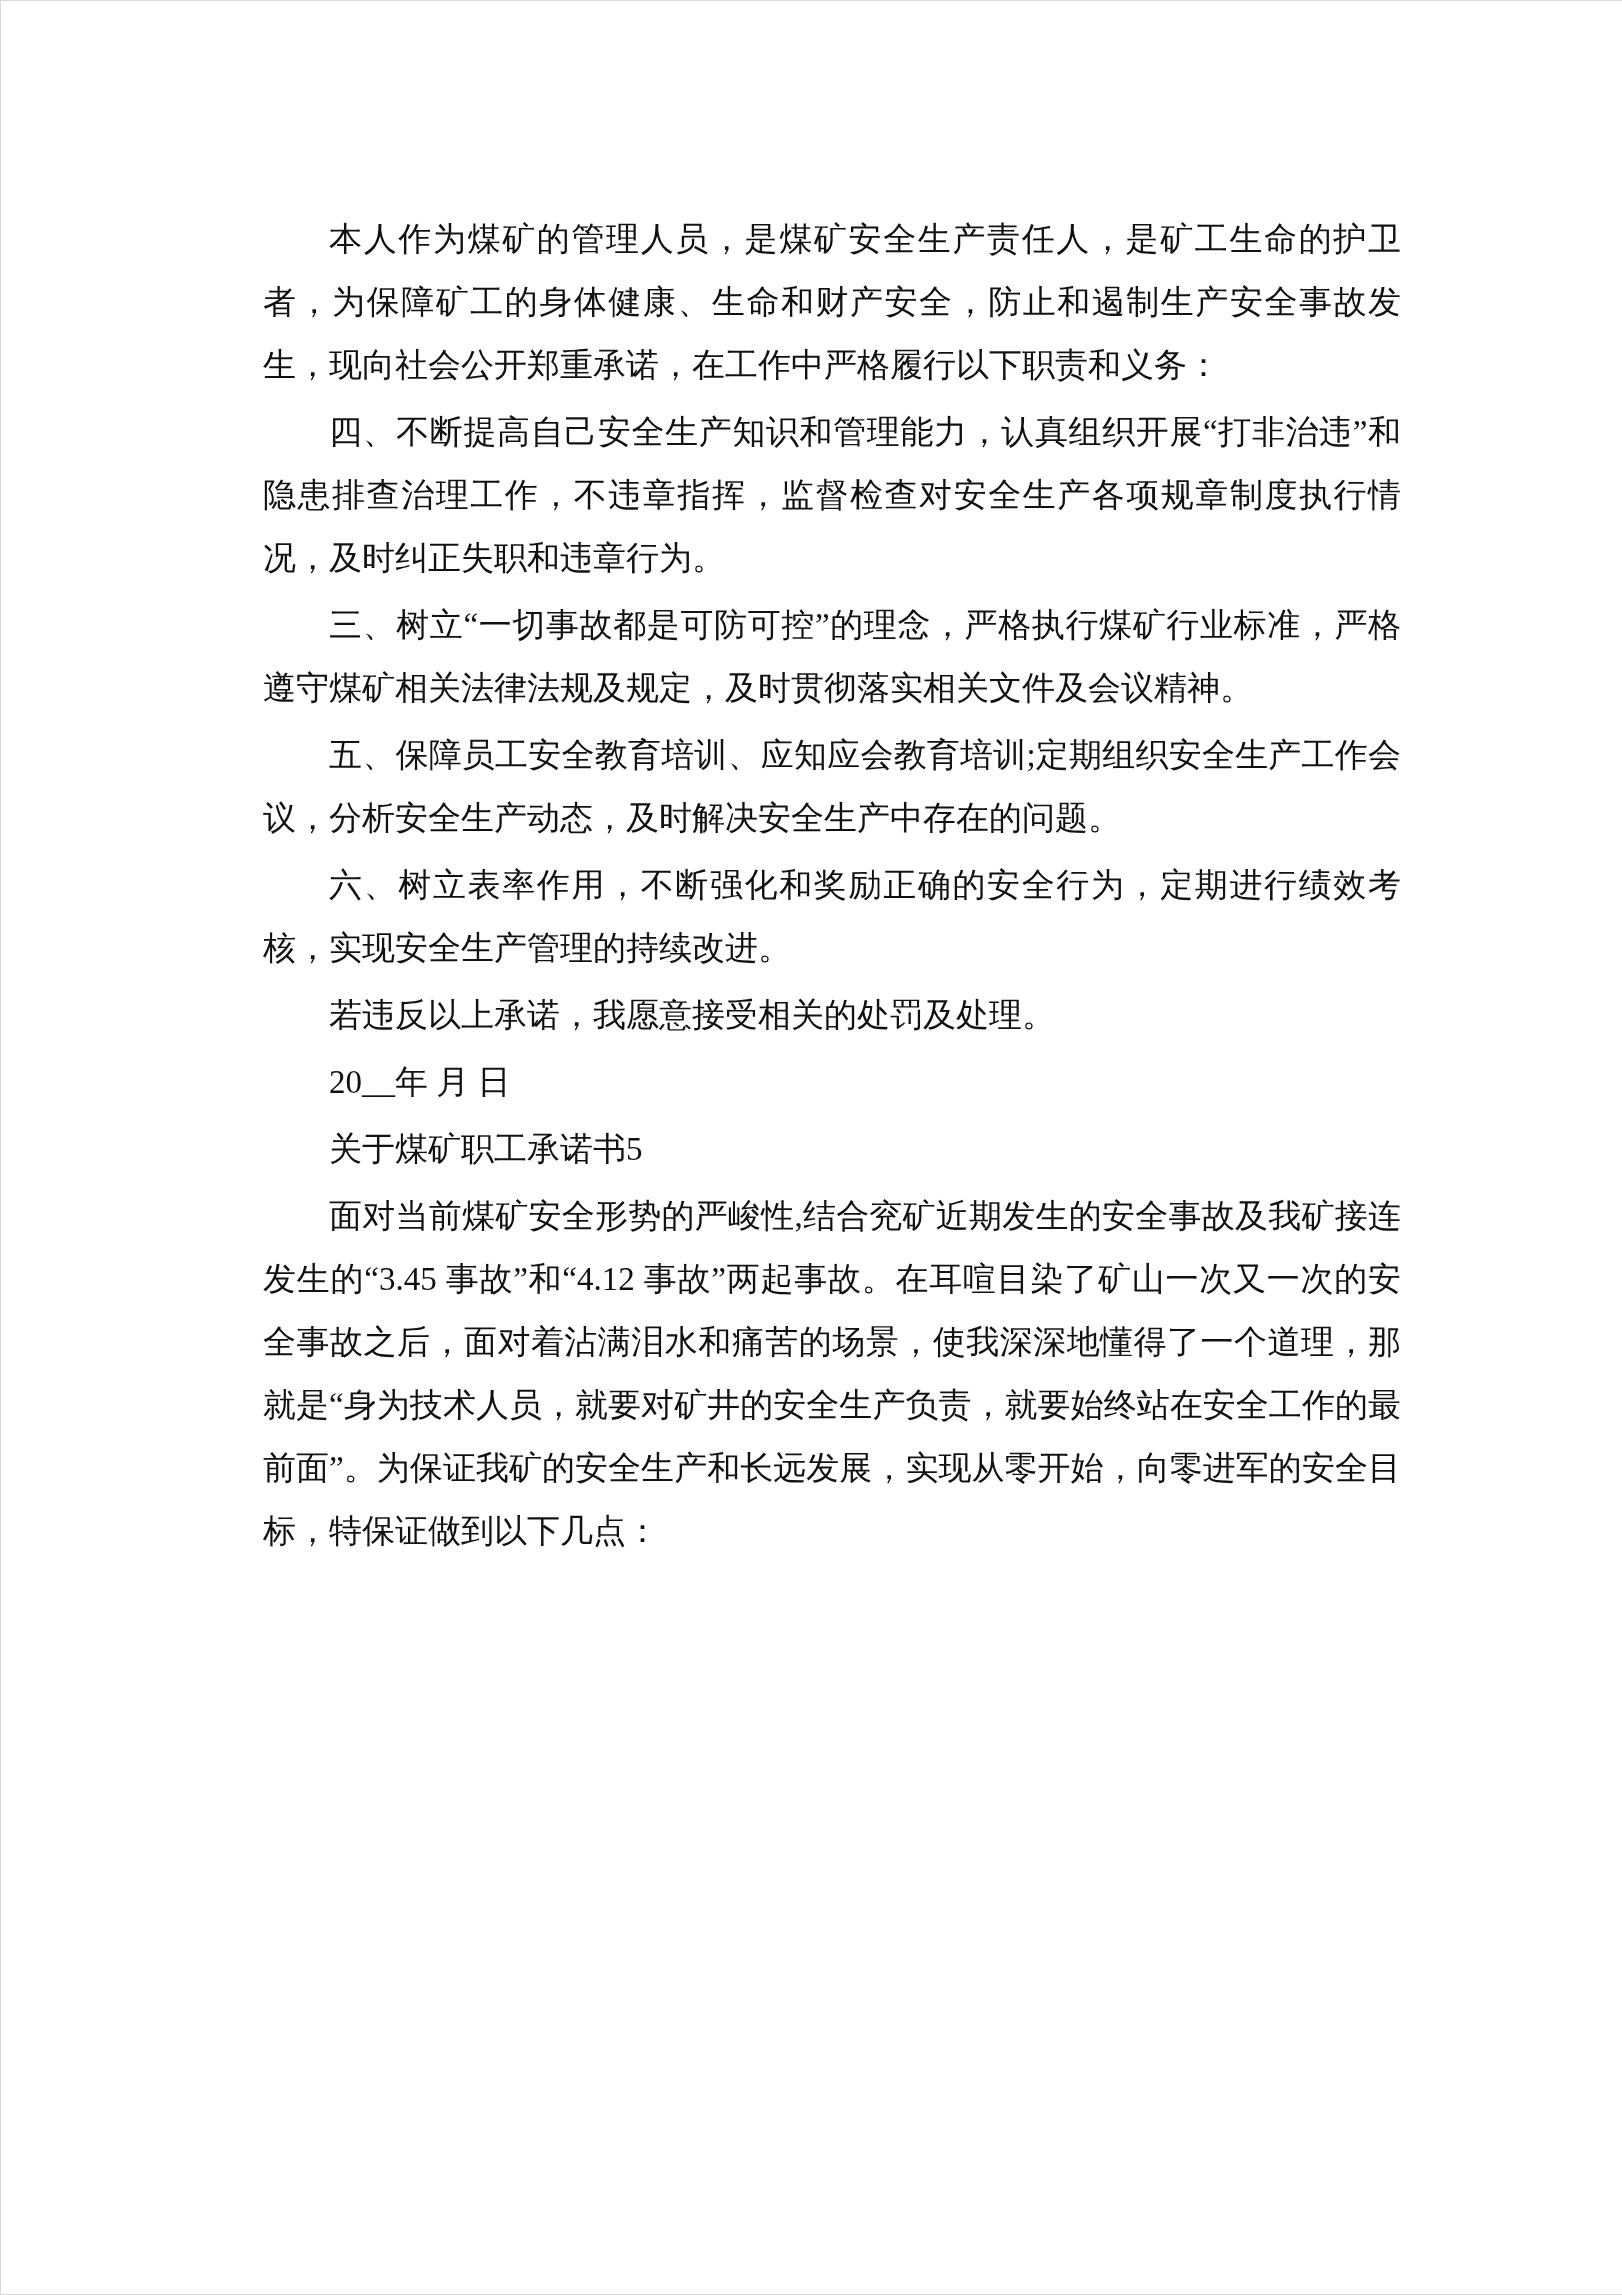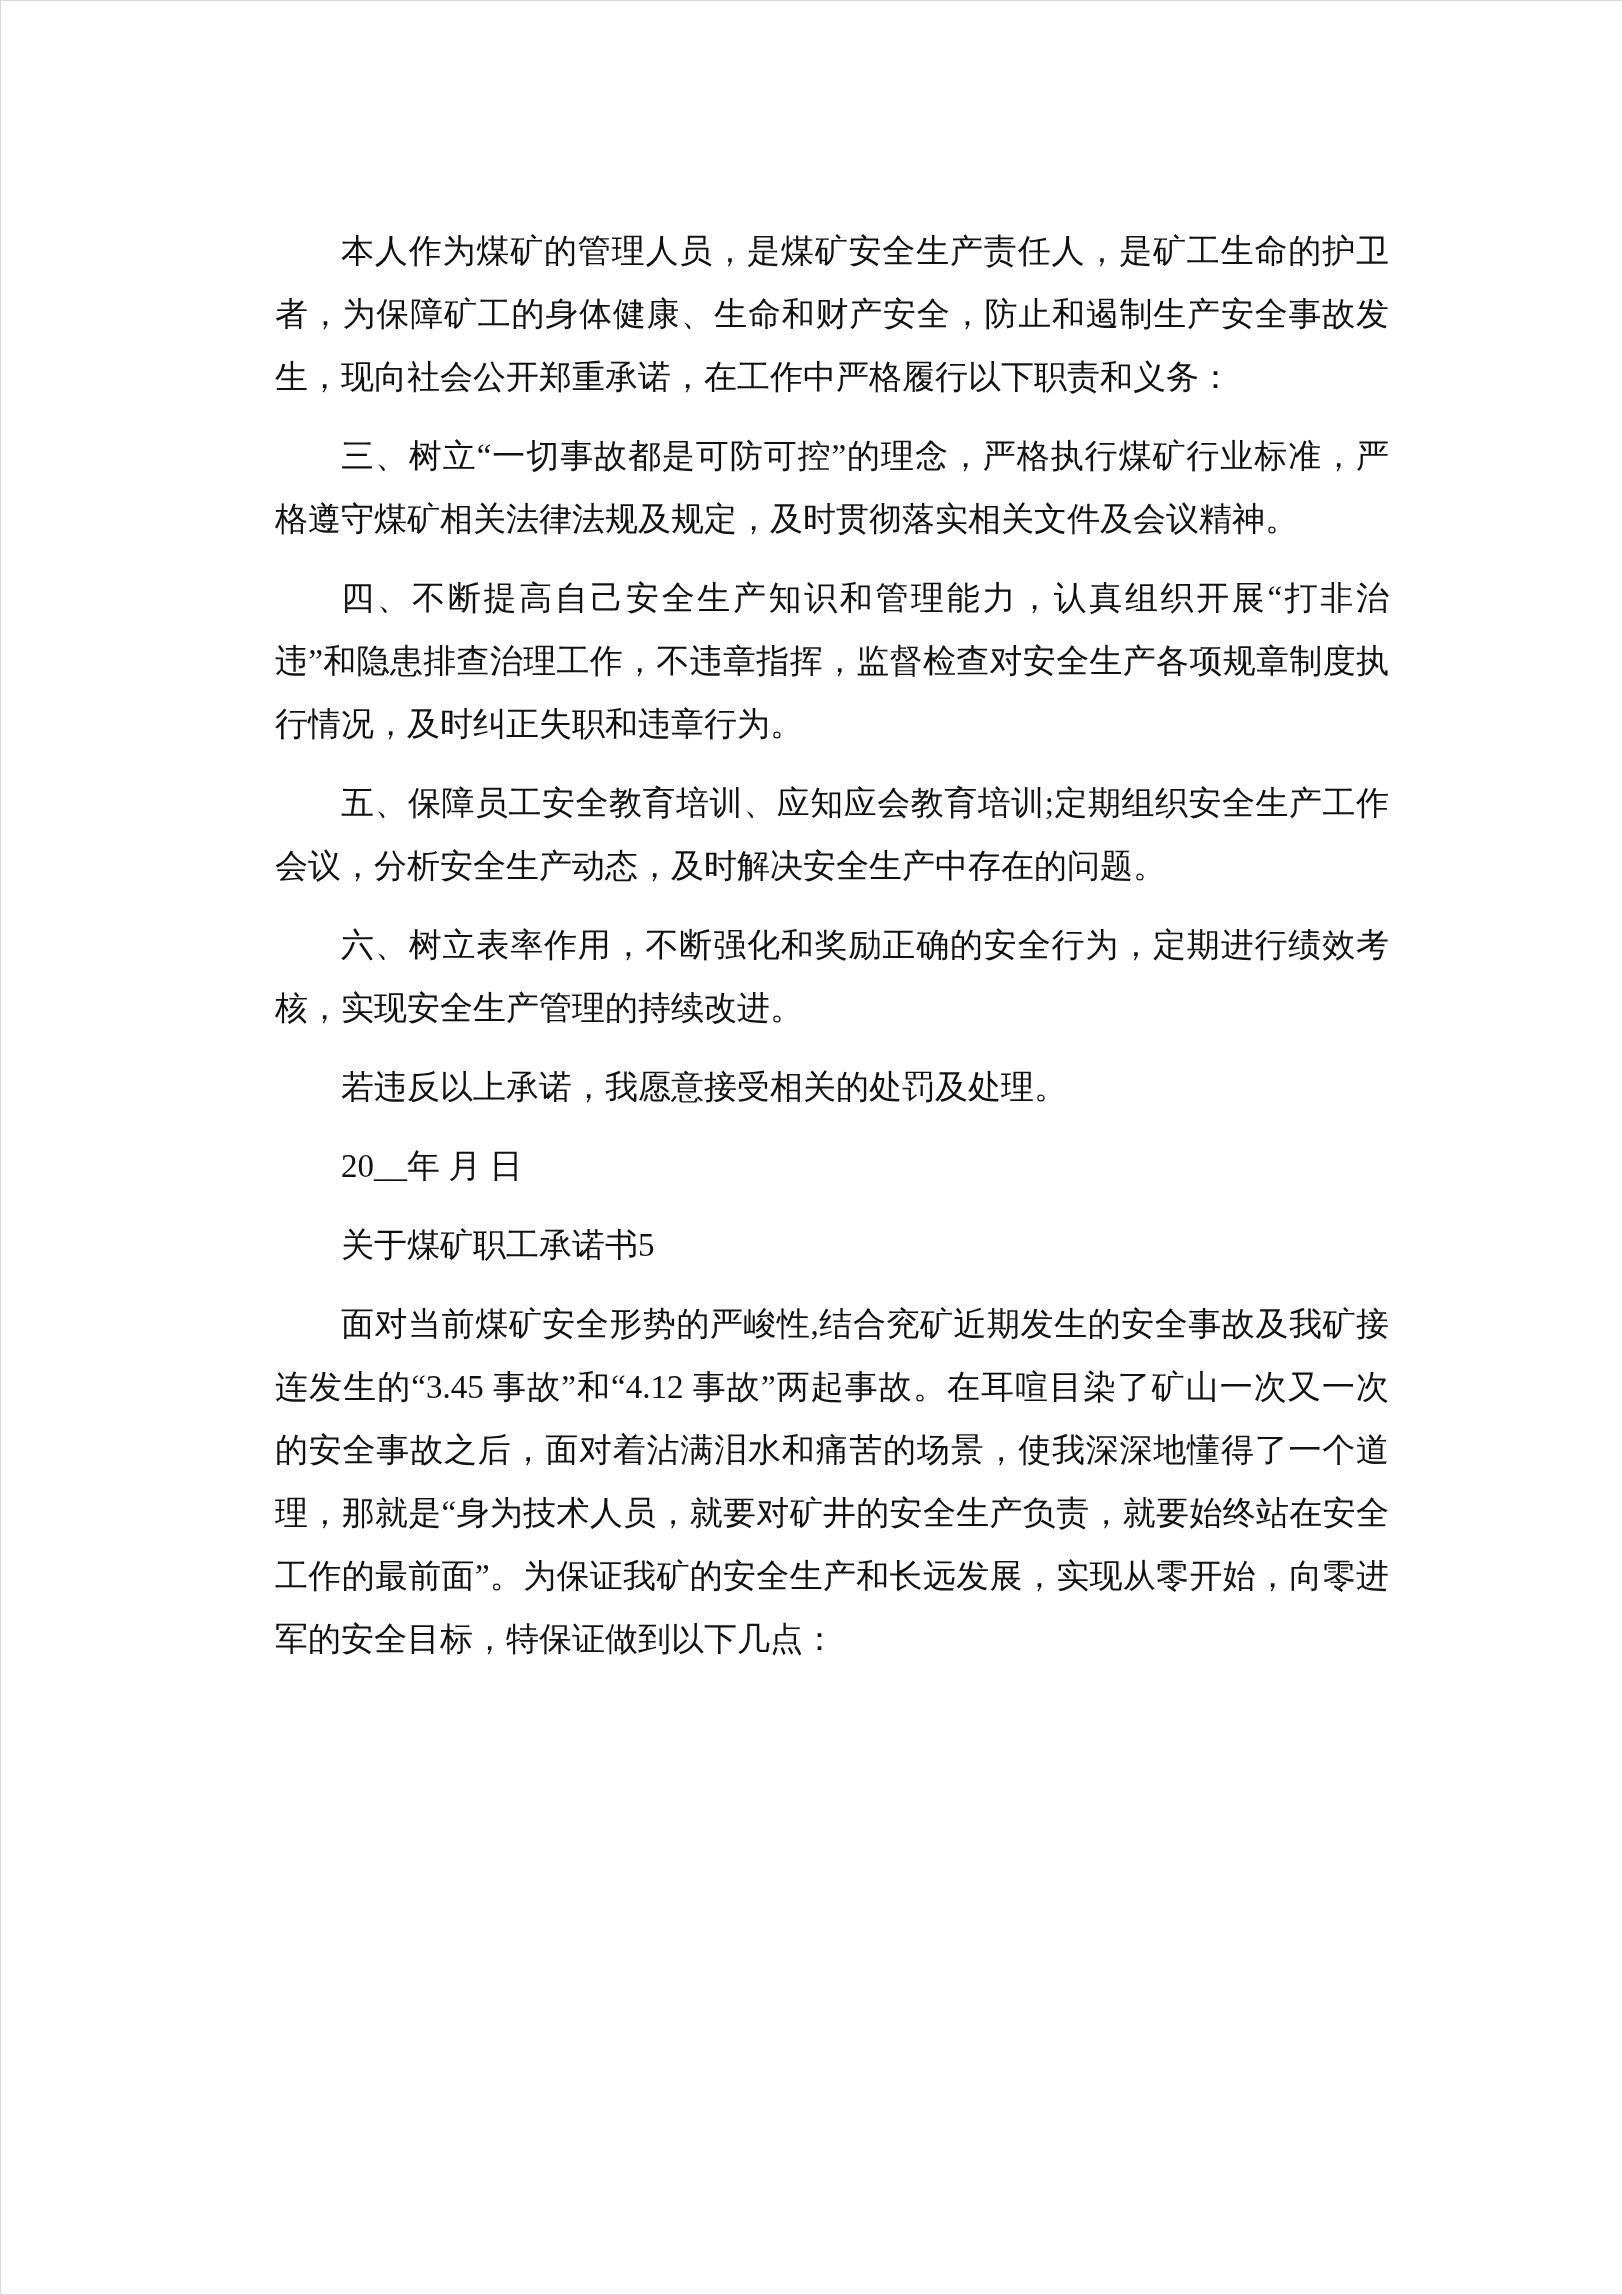--- a/index.html
+++ b/index.html
@@ -21,34 +21,34 @@
       left: 258px;
       top: 203px;
       width: 1146px;
       font-family: "Liberation Serif", "DejaVu Serif", serif;
       font-size: 33px;
       line-height: 63px;
       color: #111111;
       text-align: justify;
     }
     .doc-content p {
-      margin: 16px;
+      margin: 4px;
       padding: 0;
       text-indent: 2em;
       word-break: break-all;
     }
   </style>
 </head>
 <body>
 
 <div class="page">
   <div class="doc-content">
     <p>本人作为煤矿的管理人员，是煤矿安全生产责任人，是矿工生命的护卫者，为保障矿工的身体健康、生命和财产安全，防止和遏制生产安全事故发生，现向社会公开郑重承诺，在工作中严格履行以下职责和义务：</p>
+    <p>四、不断提高自己安全生产知识和管理能力，认真组织开展“打非治违”和隐患排查治理工作，不违章指挥，监督检查对安全生产各项规章制度执行情况，及时纠正失职和违章行为。</p>
     <p>三、树立“一切事故都是可防可控”的理念，严格执行煤矿行业标准，严格遵守煤矿相关法律法规及规定，及时贯彻落实相关文件及会议精神。</p>
-    <p>四、不断提高自己安全生产知识和管理能力，认真组织开展“打非治违”和隐患排查治理工作，不违章指挥，监督检查对安全生产各项规章制度执行情况，及时纠正失职和违章行为。</p>
     <p>五、保障员工安全教育培训、应知应会教育培训;定期组织安全生产工作会议，分析安全生产动态，及时解决安全生产中存在的问题。</p>
     <p>六、树立表率作用，不断强化和奖励正确的安全行为，定期进行绩效考核，实现安全生产管理的持续改进。</p>
     <p>若违反以上承诺，我愿意接受相关的处罚及处理。</p>
     <p>20__年 月 日</p>
     <p>关于煤矿职工承诺书5</p>
     <p>面对当前煤矿安全形势的严峻性,结合兖矿近期发生的安全事故及我矿接连发生的“3.45 事故”和“4.12 事故”两起事故。在耳喧目染了矿山一次又一次的安全事故之后，面对着沾满泪水和痛苦的场景，使我深深地懂得了一个道理，那就是“身为技术人员，就要对矿井的安全生产负责，就要始终站在安全工作的最前面”。为保证我矿的安全生产和长远发展，实现从零开始，向零进军的安全目标，特保证做到以下几点：</p>
   </div>
 </div>
 
 

